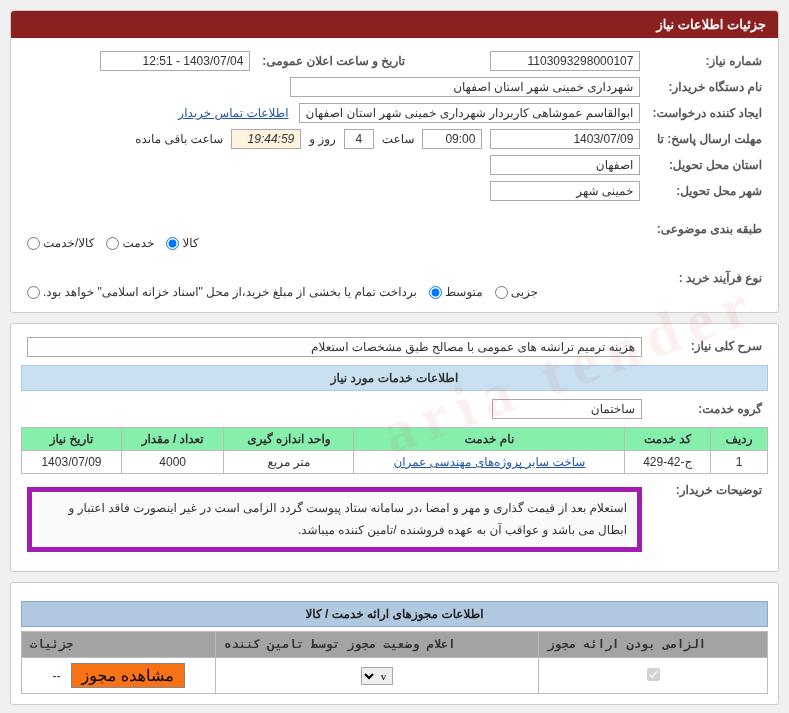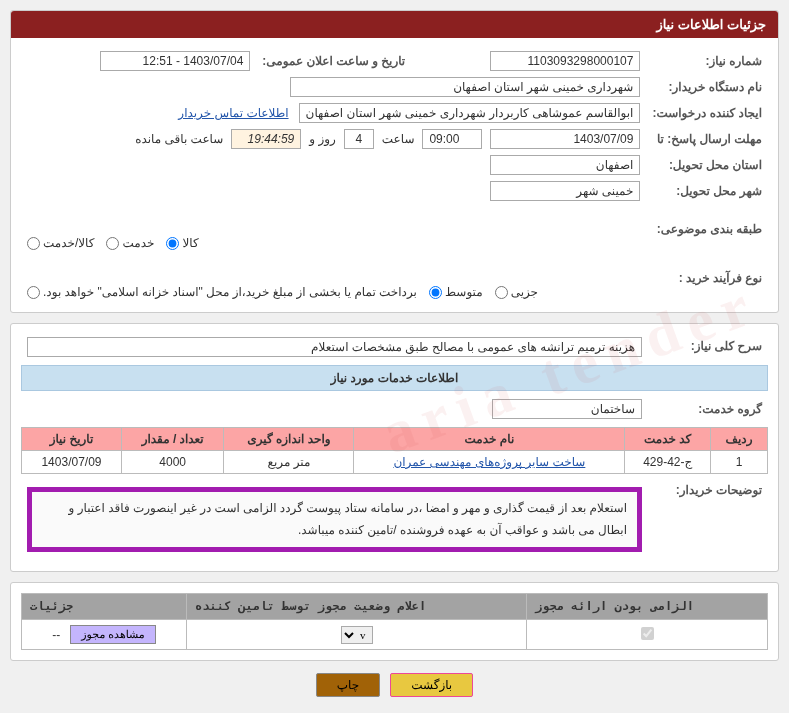--- a/index.html
+++ b/index.html
@@ -101,21 +101,21 @@
       color: #333;
       margin: 5px 0;
       text-align: center;
     }
     .data-table {
       width: 100%;
       border-collapse: collapse;
       margin-top: 5px;
     }
     .data-table th {
-      background: #fca5a5;
+      background: #86efac;
       border: 1px solid #bbb;
       padding: 4px 8px;
       text-align: center;
       font-weight: bold;
     }
     .data-table td {
       border: 1px solid #bbb;
       padding: 4px 8px;
       text-align: center;
     }
@@ -151,25 +151,25 @@
       padding: 5px 8px;
       text-align: left;
       font-family: Liberation Mono, monospace;
     }
     .permissions-table td {
       border: 1px solid #bbb;
       padding: 5px 8px;
       text-align: center;
     }
     .view-btn {
-      background: #c4b5fd;
+      background: #f97316;
       border: 1px solid #888;
       padding: 2px 10px;
       cursor: pointer;
-      font-size: 11px;
+      font-size: 16px;
       font-family: Tahoma, Arial, sans-serif;
     }
     .action-buttons {
       display: flex;
       justify-content: center;
       gap: 10px;
       margin-top: 12px;
     }
     .btn-back {
       background: #e8c840;
@@ -244,21 +244,21 @@
 
         <tr>
           <td class="label-cell">مهلت ارسال پاسخ: تا</td>
           <td colspan="3">
             <div class="row-flex" style="justify-content: flex-end;">
               <span>ساعت باقی مانده</span>
               <span class="field-box field-box-small" style="background:#fff3e0; min-width:70px;font-style:italic;">19:44:59</span>
               <span>روز و</span>
               <span class="field-box" style="min-width:30px; text-align:center;">4</span>
               <span>ساعت</span>
-              <span class="field-box" style="min-width:60px; text-align:left;">09:00</span>
+              <span class="field-box" style="min-width:60px; text-align:right;">09:00</span>
               <span class="field-box field-box-medium">1403/07/09</span>
             </div>
           </td>
         </tr>
 
         <tr>
           <td class="label-cell">استان محل تحویل:</td>
           <td colspan="3">
             <span class="field-box field-box-medium">اصفهان</span>
           </td>
@@ -372,20 +372,21 @@
             <div class="notice-box">استعلام بعد از قیمت گذاری و مهر و امضا ،در سامانه ستاد پیوست گردد الزامی است در غیر اینصورت فاقد اعتبار و ابطال می باشد و عواقب آن به عهده فروشنده /تامین کننده میباشد.</div>
           </td>
         </tr>
       </tbody>
         </table>
     </div>
   </div>
 
   <div class="main-card">
     <div class="card-body">
+      <div class="permissions-header">اطلاعات مجوزهای ارائه خدمت / کالا</div>
       <table class="permissions-table">
         <thead>
           <tr>
             <th>الزامی بودن ارائه مجوز</th>
             <th>اعلام وضعیت مجوز توسط تامین کننده</th>
             <th>جزئیات</th>
           </tr>
         </thead>
         <tbody>
           <tr>

